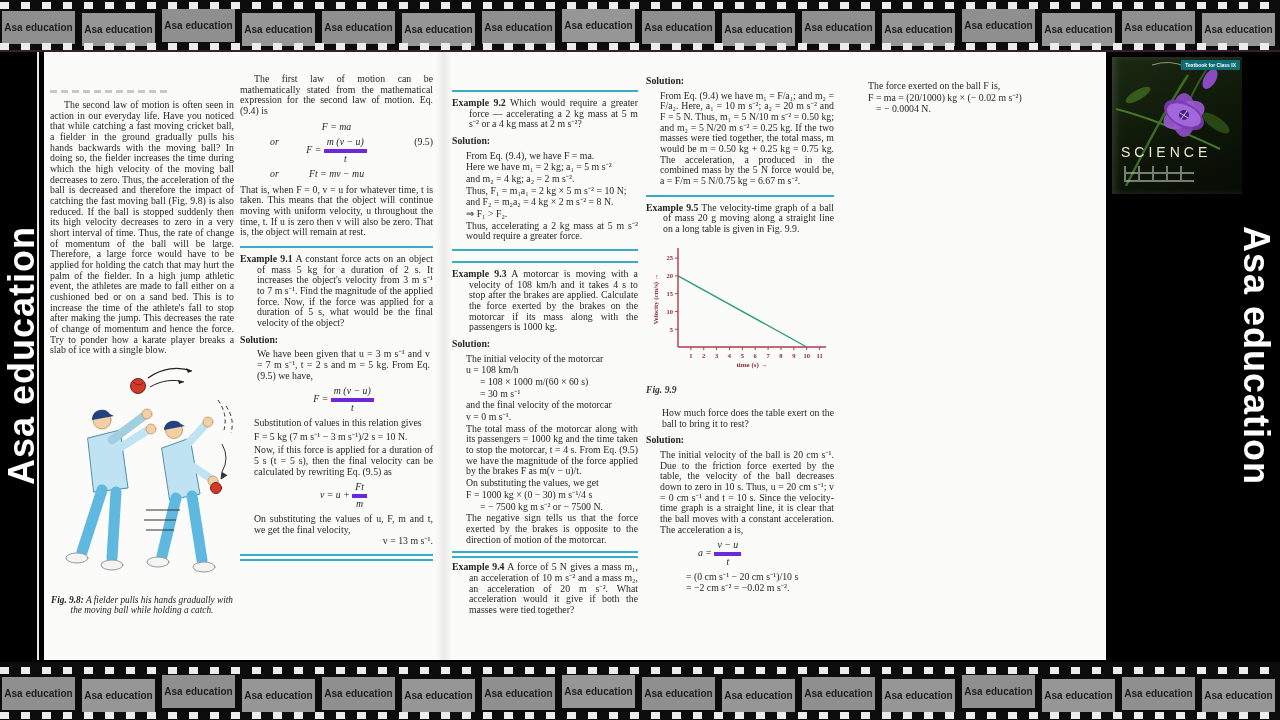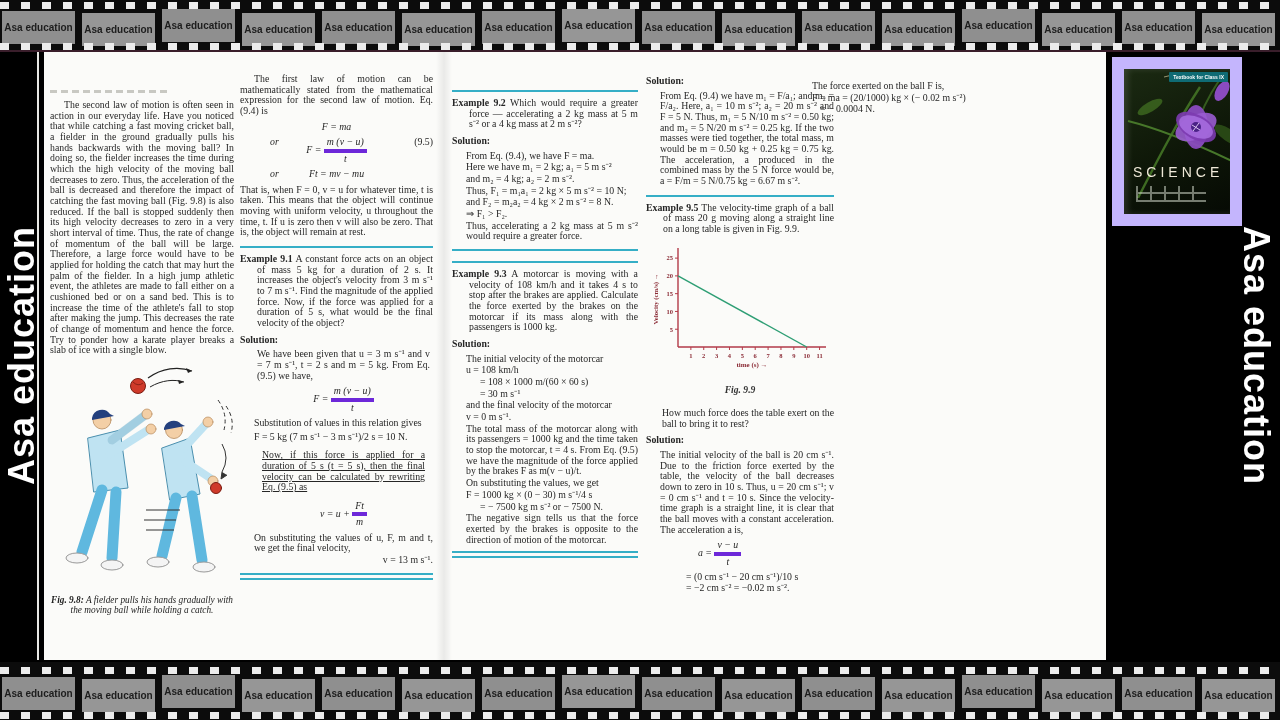--- a/index.html
+++ b/index.html
@@ -36,21 +36,21 @@
   
   .page{position:absolute;left:44px;top:52px;width:1062px;height:608px;
     background:var(--page-bg,#fbfbf9);overflow:hidden;color:#262626;}
   .gutter{position:absolute;left:392px;top:0;width:16px;height:608px;
     background:linear-gradient(90deg,rgba(0,0,0,0) 0%,rgba(0,0,0,0.07) 50%,rgba(0,0,0,0) 100%);}
   .col{position:absolute;font-size:9.8px;line-height:1.09;text-align:justify;}
   .col1{left:6px;top:38px;width:184px;}
   .col2{left:196px;top:22px;width:193px;}
   .col3{left:408px;top:32px;width:186px;}
   .col4{left:602px;top:24px;width:188px;}
-  .col5{left:768px;top:28px;width:196px;}
+  .col5{left:824px;top:28px;width:196px;}
   .indent{text-indent:14px;}
   .frag-line{width:118px;height:3px;margin:0 0 7px 0;
     background:repeating-linear-gradient(90deg,#c8c8c2 0 7px,transparent 7px 11px);}
   .rule{height:2px;background:var(--teal,#35aec6);margin:6px 0;}
   .rule.thin{margin:3px 0;}
   .ex-block{margin-top:2px;}
   .ex-head{padding-left:17px;text-indent:-17px;margin:4px 0 3px 0;}
   .ex-label{font-weight:bold;}
   .sol-label{font-weight:bold;margin:6px 0 4px 0;}
   .sol-body{padding-left:14px;}
@@ -59,24 +59,24 @@
   .eqline .tag{position:absolute;right:0;font-style:normal;}
   .frac{display:inline-block;vertical-align:middle;text-align:center;line-height:1.05;}
   .frac .num{display:block;border-bottom:4px solid #6d28d9;padding:0 3px 1px;}
   .frac .den{display:block;padding-top:1px;}
   .line{margin:1px 0;}
   .line.ind1{padding-left:14px;}
   .line.ind2{padding-left:26px;}
   .fig-caption{font-style:italic;font-size:9.3px;margin-top:4px;text-align:center;color:#222;}
   .fig-caption b{font-weight:bold;}
   .chart-wrap{text-align:center;margin:8px 0 2px 0;}
-  .fig99{text-align:center;font-weight:bold;font-style:italic;font-size:9.6px;margin:10px 0 12px 0;color:#333;}
+  .fig99{font-weight:bold;font-style:italic;font-size:9.6px;margin:10px 0 12px 0;color:#333;}
   .question{padding-left:16px;margin-top:4px;}
   
-  .book-panel{position:absolute;left:1112px;top:57px;width:130px;height:169px;background:#c4b5fd;padding:12px;box-sizing:border-box;}
+  .book-panel{position:absolute;left:1112px;top:57px;width:130px;height:137px;background:#15803d;padding:0;box-sizing:border-box;}
   .book{position:relative;width:100%;height:100%;overflow:hidden;
     background:linear-gradient(155deg,#1b2a12 0%,#0e1708 55%,#060a04 100%);
     box-shadow:inset 4px 0 6px rgba(255,255,255,0.12);}
   .book-badge{position:absolute;right:2px;top:3px;background:#0f6b74;color:#fff;
     font-family:"Liberation Sans",sans-serif;font-size:5px;font-weight:bold;padding:2px 4px;border-radius:1px;}
   .book-title{position:absolute;left:9px;bottom:34px;color:#efe9d8;
     font-family:"Liberation Sans",sans-serif;font-size:14px;letter-spacing:4px;font-weight:normal;}
   .book-dots{position:absolute;left:12px;bottom:12px;width:70px;height:16px;opacity:.55;
     background:repeating-linear-gradient(90deg,#cfd6c8 0 2px,transparent 2px 14px),
                repeating-linear-gradient(0deg,#cfd6c8 0 2px,transparent 2px 8px);
@@ -223,21 +223,21 @@
       </div>
       <div class="sol-label">Solution:</div>
       <div class="sol-body">
         <p style="margin:3px;">We have been given that u = 3 m s⁻¹ and v = 7 m s⁻¹, t = 2 s and m = 5 kg. From Eq. (9.5) we have,</p>
         <div class="eqline">
           <span>F =</span>
           <span class="frac"><span class="num">m (v − u)</span><span class="den">t</span></span>
         </div>
         <p style="margin:0;">Substitution of values in this relation gives</p>
         <p style="margin:3px 0;">F = 5 kg (7 m s⁻¹ − 3 m s⁻¹)/2 s = 10 N.</p>
-        <p style="margin:8px;text-decoration:underline;">Now, if this force is applied for a duration of 5 s (t = 5 s), then the final velocity can be calculated by rewriting Eq. (9.5) as</p>
+        <p style="margin:0;">Now, if this force is applied for a duration of 5 s (t = 5 s), then the final velocity can be calculated by rewriting Eq. (9.5) as</p>
         <div class="eqline">
           <span>v = u +</span>
           <span class="frac"><span class="num">Ft</span><span class="den">m</span></span>
         </div>
         <p style="margin:0;">On substituting the values of u, F, m and t, we get the final velocity,</p>
         <div class="line" style="text-align:right;">v = 13 m s⁻¹.</div>
       </div>
     </div>
     <div class="rule thin" style="margin-top:7px;"></div>
     <div class="rule thin"></div>
@@ -280,20 +280,26 @@
         <p style="margin:1px 0;">The total mass of the motorcar along with its passengers = 1000 kg and the time taken to stop the motorcar, t = 4 s. From Eq. (9.5) we have the magnitude of the force applied by the brakes F as m(v − u)/t.</p>
         <div class="line">On substituting the values, we get</div>
         <div class="line">F = 1000 kg × (0 − 30) m s⁻¹/4 s</div>
         <div class="line ind1">= − 7500 kg m s⁻² or − 7500 N.</div>
         <p style="margin:1px 0 0 0;">The negative sign tells us that the force exerted by the brakes is opposite to the direction of motion of the motorcar.</p>
       </div>
     </div>
     <div class="rule thin" style="margin-top:6px;"></div>
     <div class="rule thin"></div>
 
+    <div class="ex-block" style="margin-top:4px;">
+      <div class="ex-head">
+        <span class="ex-label">Example 9.4</span>
+        <span>A force of 5 N gives a mass m₁, an acceleration of 10 m s⁻² and a mass m₂, an acceleration of 20 m s⁻². What acceleration would it give if both the masses were tied together?</span>
+      </div>
+    </div>
   </div>
 
   <div class="col col4">
     <div class="sol-label" style="margin-top:0;">Solution:</div>
     <div class="sol-body">
       <p style="margin:0;">From Eq. (9.4) we have m₁ = F/a₁; and m₂ = F/a₂. Here, a₁ = 10 m s⁻²; a₂ = 20 m s⁻² and F = 5 N. Thus, m₁ = 5 N/10 m s⁻² = 0.50 kg; and m₂ = 5 N/20 m s⁻² = 0.25 kg. If the two masses were tied together, the total mass, m would be m = 0.50 kg + 0.25 kg = 0.75 kg. The acceleration, a produced in the combined mass by the 5 N force would be, a = F/m = 5 N/0.75 kg = 6.67 m s⁻².</p>
     </div>
     <div class="rule" style="margin-top:8px;"></div>
 
     <div class="ex-block">

